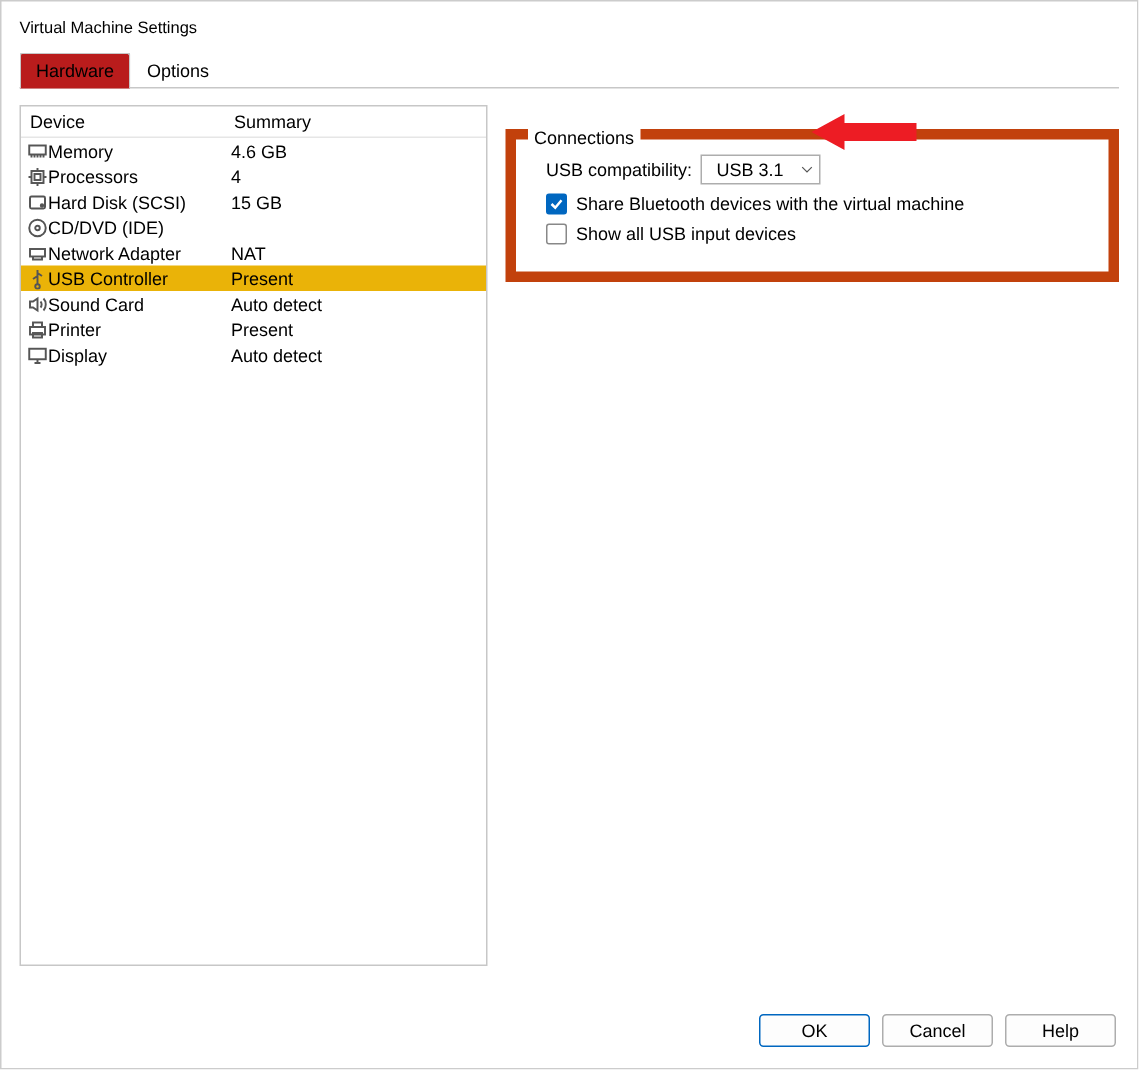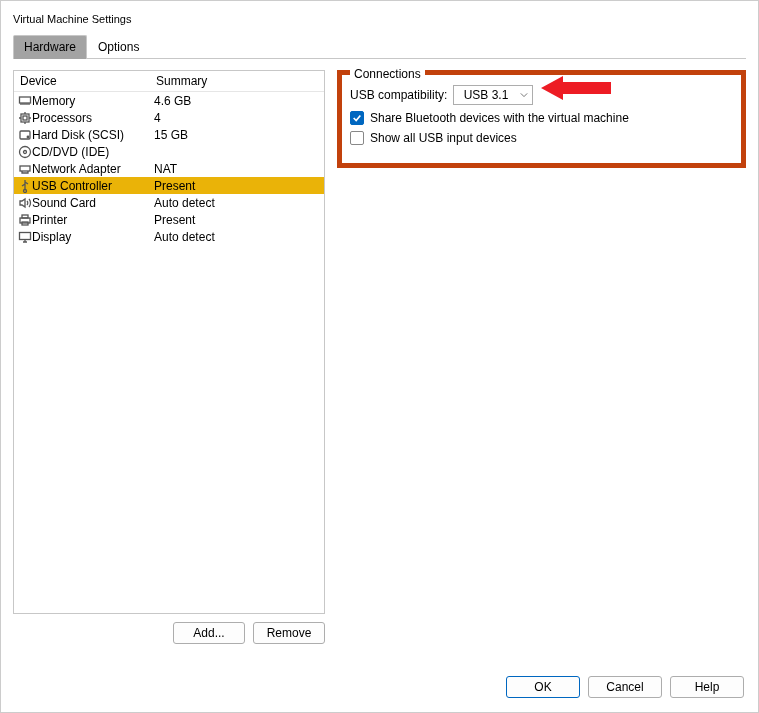--- a/index.html
+++ b/index.html
@@ -3,38 +3,38 @@
 <meta charset="utf-8">
 <style>
   * { box-sizing: border-box; font-family: 'Segoe UI', Tahoma, sans-serif; font-size: 12px; }
   html, body { margin: 0; padding: 0; width: 759px; height: 713px; background: #fff; }
   .window { width: 759px; height: 713px; border: 1px solid #ccc; background: #fff; display: flex; flex-direction: column; }
   .titlebar { display: flex; align-items: center; justify-content: space-between; padding: 8px 10px 6px 12px; }
   .titlebar .title { font-size: 11px; }
   .titlebar .close { width: 20px; height: 20px; display: flex; align-items: center; justify-content: center; cursor: default; }
   .tabs { display: flex; padding: 0 12px; position: relative; }
   .tab { padding: 4px 10px 5px 10px; border: 1px solid transparent; border-bottom: none; background: #fff; cursor: default; position: relative; }
-  .tab.active { border-color: #c7c7c7; border-top-left-radius: 2px; border-top-right-radius: 2px; z-index: 2; background: #a3a3a3; }
+  .tab.active { border-color: #c7c7c7; border-top-left-radius: 2px; border-top-right-radius: 2px; z-index: 2; background: #b91c1c; }
   .tabline { height: 1px; background: #c7c7c7; margin: 0 12px; position: relative; top: -1px; z-index: 1; }
   .body { flex: 1; display: flex; padding: 10px 12px 6px 12px; gap: 12px; }
   .left { width: 312px; display: flex; flex-direction: column; }
   .device-list { flex: 1; border: 1px solid #c7c7c7; background: #fff; overflow: hidden; }
   .list-header { display: flex; border-bottom: 1px solid #e6e6e6; }
   .col-device { width: 136px; padding: 3px 6px; }
   .col-summary { flex: 1; padding: 3px 6px; }
   .row { display: flex; align-items: center; height: 17px; cursor: default; }
   .row.selected { background: #eab308; }
   .row .cell-device { width: 136px; padding: 0 4px; display: flex; gap: 0; }
   .row .cell-summary { flex: 1; padding: 0 4px; white-space: nowrap; overflow: hidden; text-overflow: ellipsis; }
   .icon { width: 14px; height: 14px; flex: 0 0 14px; display: inline-flex; align-items: center; justify-content: center; }
   .icon svg { width: 14px; height: 14px; stroke: #555; fill: none; stroke-width: 1.3; }
   .left-buttons { display: flex; justify-content: flex-end; gap: 8px; margin-top: 8px; }
   .btn { min-width: 72px; height: 22px; border: 1px solid #adadad; background: #fdfdfd; border-radius: 3px; cursor: default; display: flex; align-items: center; justify-content: center; padding: 0 10px; }
   .right { flex: 1; position: relative; }
-  .fieldset { border: 5px solid #c2410c; padding: 10px 10px 12px 8px; margin-top: 0; position: relative; }
+  .fieldset { border: 7px solid #c2410c; padding: 10px 10px 12px 20px; margin-top: 16px; position: relative; }
   .fieldset .legend { position: absolute; top: -8px; left: 8px; background: #fff; padding: 0 4px; }
   .form-row { display: flex; align-items: center; gap: 6px; margin-bottom: 6px; }
   .select { border: 1px solid #adadad; height: 20px; display: flex; align-items: center; justify-content: flex-end; padding: 0 4px 0 6px; width: 80px; background: #fff; gap: 12px; }
   .chev { width: 8px; height: 8px; }
   .checkbox { width: 14px; height: 14px; border: 1px solid #888; border-radius: 2px; display: flex; align-items: center; justify-content: center; background: #fff; }
   .checkbox.checked { background: #0067c0; border-color: #0067c0; }
   .checkbox.checked svg { stroke: #fff; stroke-width: 2; }
   .arrow-annot { position: absolute; left: 204px; top: 3px; display: flex; align-items: center; }
   .arrow-annot svg { width: 72px; height: 30px; }
   .footer { display: flex; justify-content: flex-end; gap: 8px; padding: 10px 14px 14px 14px; }
@@ -174,28 +174,20 @@
                     <rect x="1.5" y="2.5" width="11" height="7"></rect>
                     <path d="M5 12h4M7 9.5v2.5"></path>
                   </svg>
                 </span>
                 <span>Display</span>
               </div>
               <div class="cell-summary">Auto detect</div>
             </div>
           </div>
       </div>
-      <div class="left-buttons">
-        <div class="btn">
-            <span>Add...</span>
-          </div>
-        <div class="btn">
-            <span>Remove</span>
-          </div>
-      </div>
     </div>
 
     <div class="right">
       <div class="fieldset">
         <span class="legend">Connections</span>
 
         <div class="form-row">
           <span>USB compatibility:</span>
           <div class="select">
             <span>USB 3.1</span>

